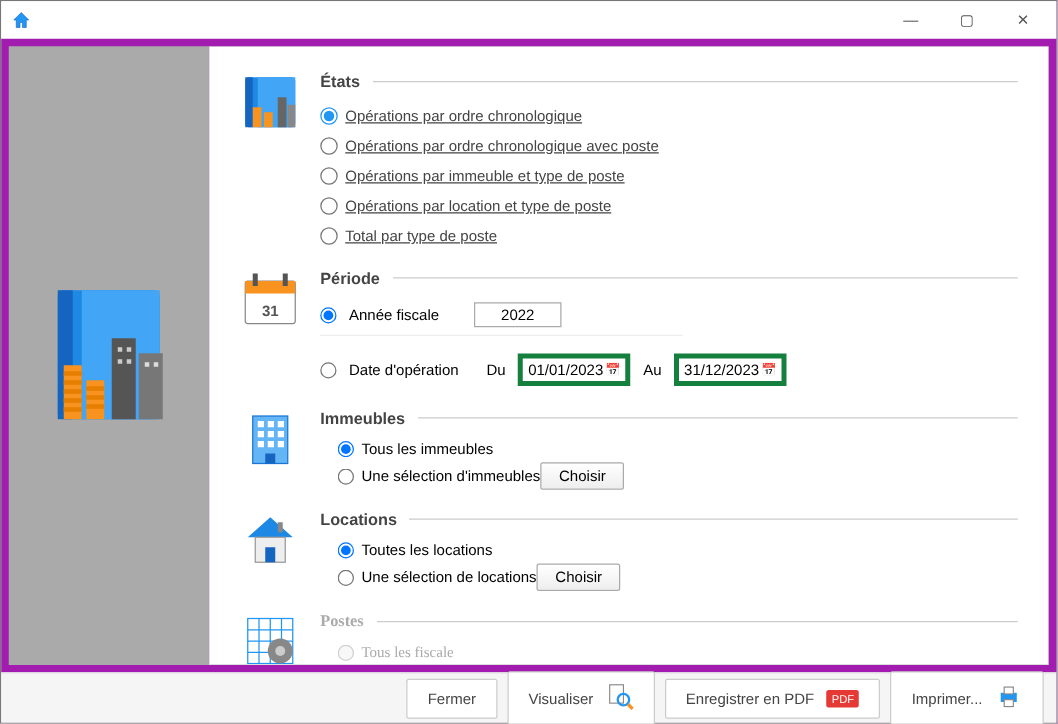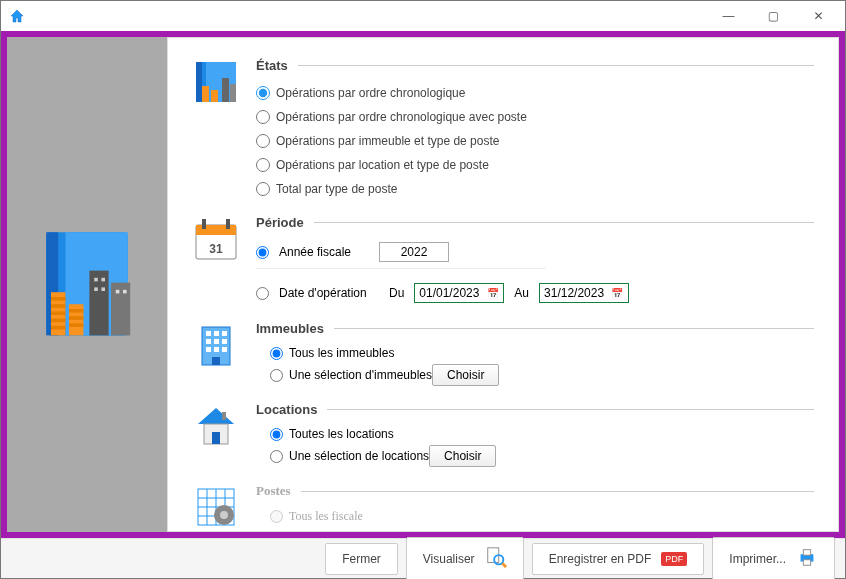--- a/index.html
+++ b/index.html
@@ -14,24 +14,24 @@
 .sidebar svg { width: 120px; height: 120px; }
 .main { flex: 1; background: #fff; border: 1px solid #ddd; padding: 20px 24px; overflow-y: auto; }
 .section { display: flex; gap: 16px; margin-bottom: 12px; align-items: flex-start; }
 .section-icon { width: 48px; flex-shrink: 0; }
 .section-body { flex: 1; }
 fieldset { border: none; border-top: 1px solid #ccc; padding-top: 6px; }
 legend { font-weight: bold; color: #444; padding-right: 10px; font-size: 13px; }
 .disabled legend, .disabled label { color: #aaa; font-family: Liberation Serif, serif; }
 .radio-row { display: flex; align-items: center; gap: 6px; margin: 4px 0; height: 20px; }
 .radio-row input[type=radio] { width: 14px; height: 14px; accent-color: #2196f3; }
-.radio-row label { color: #444; }
+.radio-row label { color: #444; text-decoration: underline; }
 .periode-row { display: flex; align-items: center; gap: 10px; margin: 6px 0; }
 .yearbox { border: 1px solid #aaa; padding: 2px 0; width: 70px; text-align: center; background: #fff; }
-.datebox { border: 1px solid #15803d; padding: 2px 4px; width: 90px; display: flex; align-items: center; justify-content: space-between; background: #fff; }
+.datebox { border: 4px solid #15803d; padding: 2px 4px; width: 90px; display: flex; align-items: center; justify-content: space-between; background: #fff; }
 .datebox .cal { color: #2196f3; font-size: 10px; }
 .sel-row { display: flex; align-items: center; justify-content: flex-start; width: 290px; margin: 4px 14px; }
 .sel-row .left { display: flex; align-items: center; gap: 6px; }
 .btn-small { border: 1px solid #aaa; background: linear-gradient(#fff,#eee); padding: 3px 14px; cursor: pointer; border-radius: 2px; font-size: 12px; }
 .btn-small:disabled { color: #aaa; cursor: default; }
 .bottombar { height: 40px; background: #f5f5f5; display: flex; align-items: center; justify-content: flex-end; gap: 8px; padding: 0 10px; border-top: 1px solid #e5e5e5; }
 .btn-big { border: 1px solid #ccc; background: #fff; padding: 8px 16px; display: flex; align-items: center; gap: 10px; cursor: pointer; border-radius: 2px; color: #444; }
 .pdf-badge { background: #e53935; color: #fff; font-weight: normal; font-size: 9px; padding: 2px 4px; border-radius: 2px; }
 hr.sep { border: none; border-top: 1px solid #eee; margin: 4px 0 14px 0; width: 290px; }
 </style>

